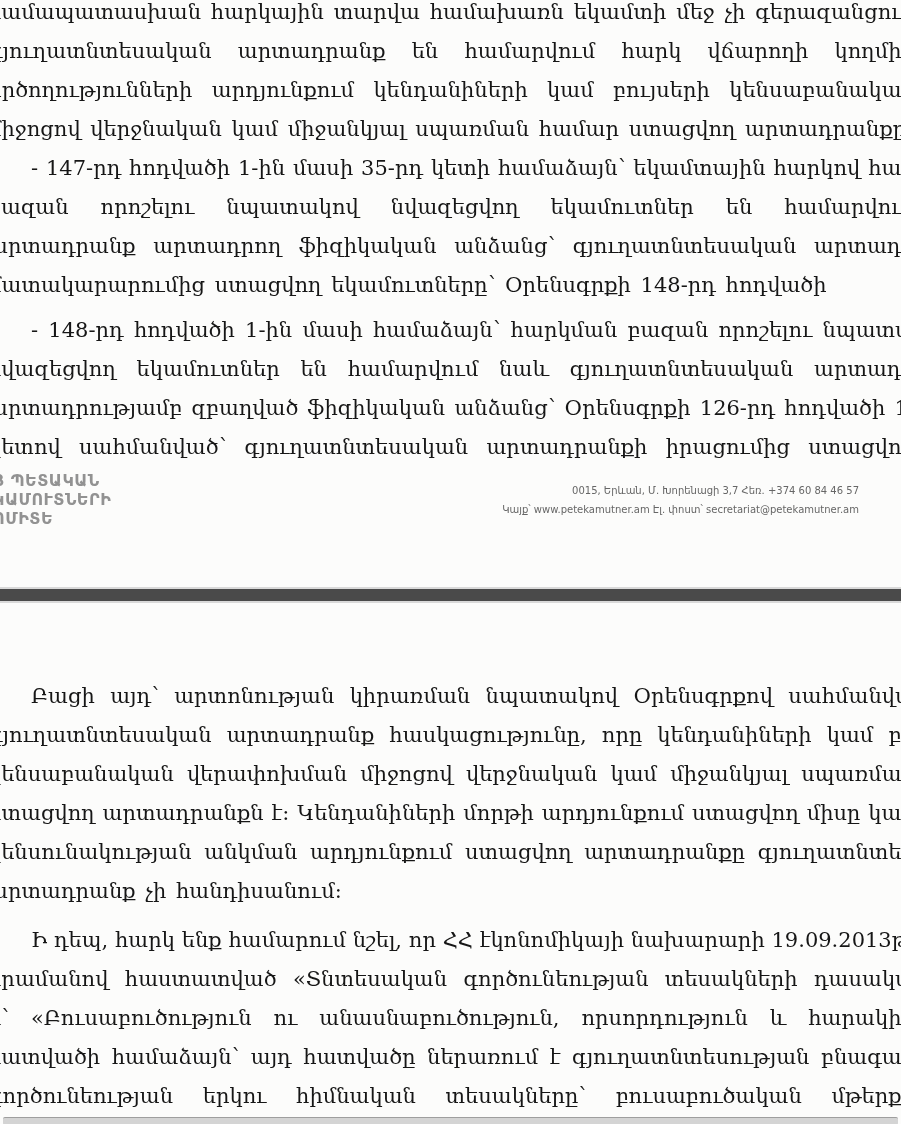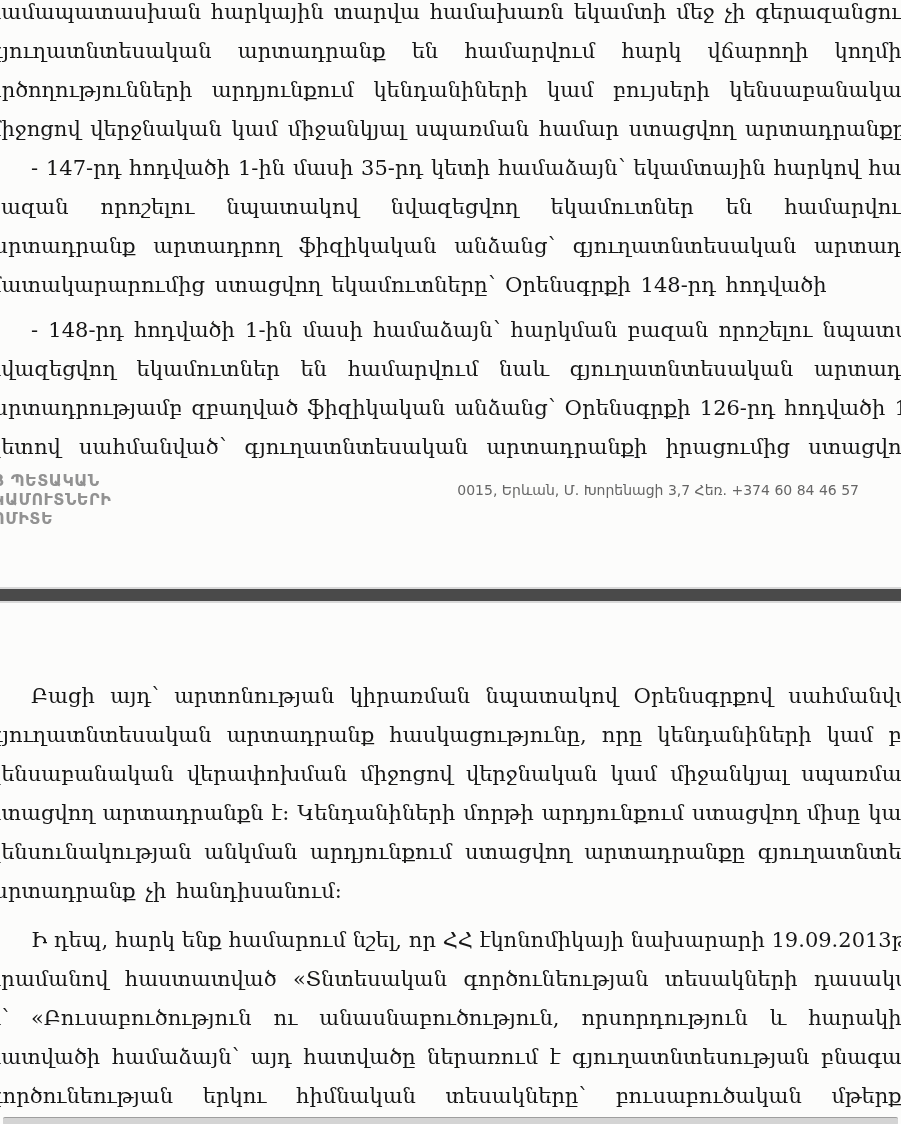--- a/index.html
+++ b/index.html
@@ -20,21 +20,21 @@
 
   .logo{
     position:absolute;left:-7px;top:471px;
     font-family:"DejaVu Sans","Liberation Sans",sans-serif;
     font-weight:bold;color:#929292;font-size:16px;line-height:19px;letter-spacing:.5px;
     overflow:hidden;white-space:nowrap;
   }
   .contact{
     position:absolute;right:42px;top:481px;text-align:right;
     font-family:"DejaVu Sans","Liberation Sans",sans-serif;
-    color:#666;font-size:14px;line-height:19px;white-space:nowrap;
+    color:#666;font-size:10px;line-height:19px;white-space:nowrap;
   }
   .sep{
     position:absolute;left:0;top:589px;width:901px;height:12px;
     background:#4a4a4a;
     box-shadow:0 -2px 0 #d9d9d9,0 2px 0 #d9d9d9;
   }
   .bbar{
     position:absolute;left:3px;right:3px;top:1117px;height:7px;
     background:#d4d4d4;border-top:1px solid #9e9e9e;border-radius:2px;
   }
@@ -60,20 +60,21 @@
     </div>
 
   <div class="logo">
     <div>Ց ՊԵՏԱԿԱՆ</div>
     <div>ԿԱՄՈՒՏՆԵՐԻ</div>
     <div>ՈՄԻՏԵ</div>
   </div>
 
   <div class="contact">
     <div>0015, Երևան, Մ. Խորենացի 3,7 Հեռ. +374 60 84 46 57</div>
+    <div>Կայք՝ www.petekamutner.am Էլ. փոստ՝ secretariat@petekamutner.am</div>
   </div>
 
   <div class="sep"></div>
 
   <div id="p2" class="textcol">
       <div class="ln start">Բացի այդ՝ արտոնության կիրառման նպատակով Օրենսգրքով սահմանվա</div>
       <div class="ln both">գյուղատնտեսական արտադրանք հասկացությունը, որը կենդանիների կամ բո</div>
       <div class="ln both">կենսաբանական վերափոխման միջոցով վերջնական կամ միջանկյալ սպառման հա</div>
       <div class="ln both">ստացվող արտադրանքն է: Կենդանիների մորթի արդյունքում ստացվող միսը  կամ բ</div>
       <div class="ln both">կենսունակության անկման արդյունքում ստացվող արտադրանքը գյուղատնտես</div>

